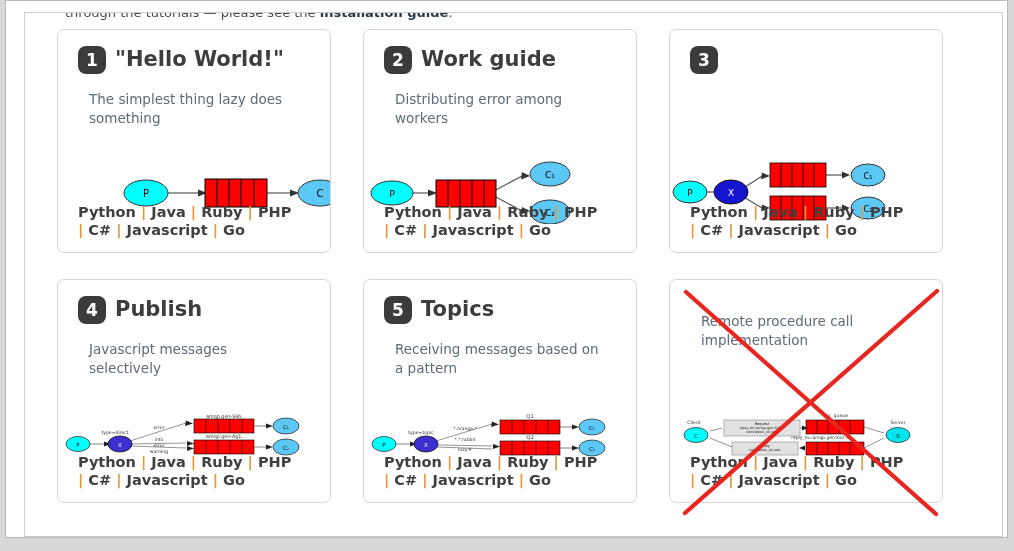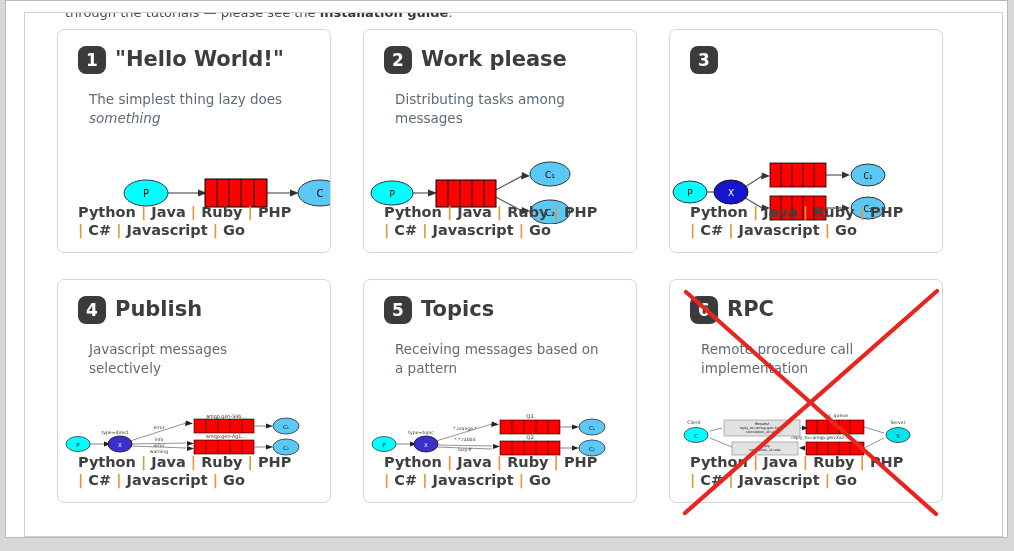--- a/index.html
+++ b/index.html
@@ -44,21 +44,21 @@
     display:flex;align-items:center;justify-content:center;flex:0 0 auto;
   }
   .card-title{
     font-size:21px;font-weight:bold;color:#3d3d3d;line-height:1.1;
     white-space:nowrap;
   }
   .card-desc{
     margin:16px 0 0 11px;font-size:13.5px;color:#5e6b78;line-height:1.42;
     max-width:212px;
   }
-  .card-desc .em{font-style:italic;}
+  .card-desc .em{}
   .diagram{position:absolute;left:0;right:0;}
   .card-links{
     position:absolute;left:20px;right:14px;bottom:12px;
     font-size:14.5px;font-weight:bold;color:#12233c;line-height:1.28;
   }
   .card-links .sep{color:#e09a3e;font-weight:bold;}
   .card-links .lang{color:#404040;}
   
   #x-overlay{position:absolute;left:0;top:0;width:979px;height:525px;pointer-events:none;}
 </style>
@@ -111,23 +111,23 @@
           <span class="sep">|</span>
           <span class="lang">Javascript</span>
           <span class="sep">|</span>
           <span class="lang">Go</span>
         </div>
       </div>
 
       <div class="card">
         <div class="card-head">
           <div class="badge">2</div>
-          <div class="card-title">Work please</div>
-        </div>
-        <div class="card-desc">Distributing tasks among messages</div>
+          <div class="card-title">Work guide</div>
+        </div>
+        <div class="card-desc">Distributing error among workers</div>
         <svg class="diagram" style="top:128px;left:0;" width="272" height="66" viewBox="0 0 272 66">
           <line x1="49" y1="35" x2="64" y2="35" stroke="#555" stroke-width="1.2"></line>
           <polygon points="64,31.5 73,35 64,38.5" fill="#333"></polygon>
           <line x1="130" y1="33" x2="158" y2="18" stroke="#555" stroke-width="1.2"></line>
           <polygon points="158,14 166,18 157,21.5" fill="#333"></polygon>
           <line x1="130" y1="38" x2="158" y2="53" stroke="#555" stroke-width="1.2"></line>
           <polygon points="158,49 166,53 157,56.5" fill="#333"></polygon>
           <rect x="72" y="22" width="60" height="27" fill="#ff0000" stroke="#000" stroke-width="1"></rect>
           <line x1="84" y1="22" x2="84" y2="49" stroke="#000" stroke-width="1"></line>
           <line x1="96" y1="22" x2="96" y2="49" stroke="#000" stroke-width="1"></line>
@@ -327,24 +327,20 @@
           <span class="sep">|</span>
           <span class="lang">C#</span>
           <span class="sep">|</span>
           <span class="lang">Javascript</span>
           <span class="sep">|</span>
           <span class="lang">Go</span>
         </div>
       </div>
 
       <div class="card">
-        <div class="card-head">
-          <div class="badge">6</div>
-          <div class="card-title">RPC</div>
-        </div>
         <div class="card-desc">Remote procedure call implementation</div>
         <svg class="diagram" style="top:118px;left:0;" width="272" height="62" viewBox="0 0 272 62">
           <text x="24" y="26" font-size="4.6" text-anchor="middle" fill="#333" font-family="DejaVu Sans, sans-serif">Client</text>
           <text x="228" y="26" font-size="4.6" text-anchor="middle" fill="#333" font-family="DejaVu Sans, sans-serif">Server</text>
           <text x="166" y="19" font-size="4.6" text-anchor="middle" fill="#333" font-family="DejaVu Sans, sans-serif">rpc_queue</text>
           <text x="150" y="41" font-size="4.4" text-anchor="middle" fill="#333" font-family="DejaVu Sans, sans-serif">reply_to=amqp.gen-Xa2...</text>
           <rect x="54" y="22" width="76" height="16" fill="#e2e2e2" stroke="#888" stroke-width="0.6"></rect>
           <text x="92" y="26.5" font-size="3.6" text-anchor="middle" fill="#222" font-family="DejaVu Sans, sans-serif">Request</text>
           <text x="92" y="30.8" font-size="3.4" text-anchor="middle" fill="#222" font-family="DejaVu Sans, sans-serif">reply_to=amqp.gen-Xa2...</text>
           <text x="92" y="35" font-size="3.4" text-anchor="middle" fill="#222" font-family="DejaVu Sans, sans-serif">correlation_id=abc</text>

